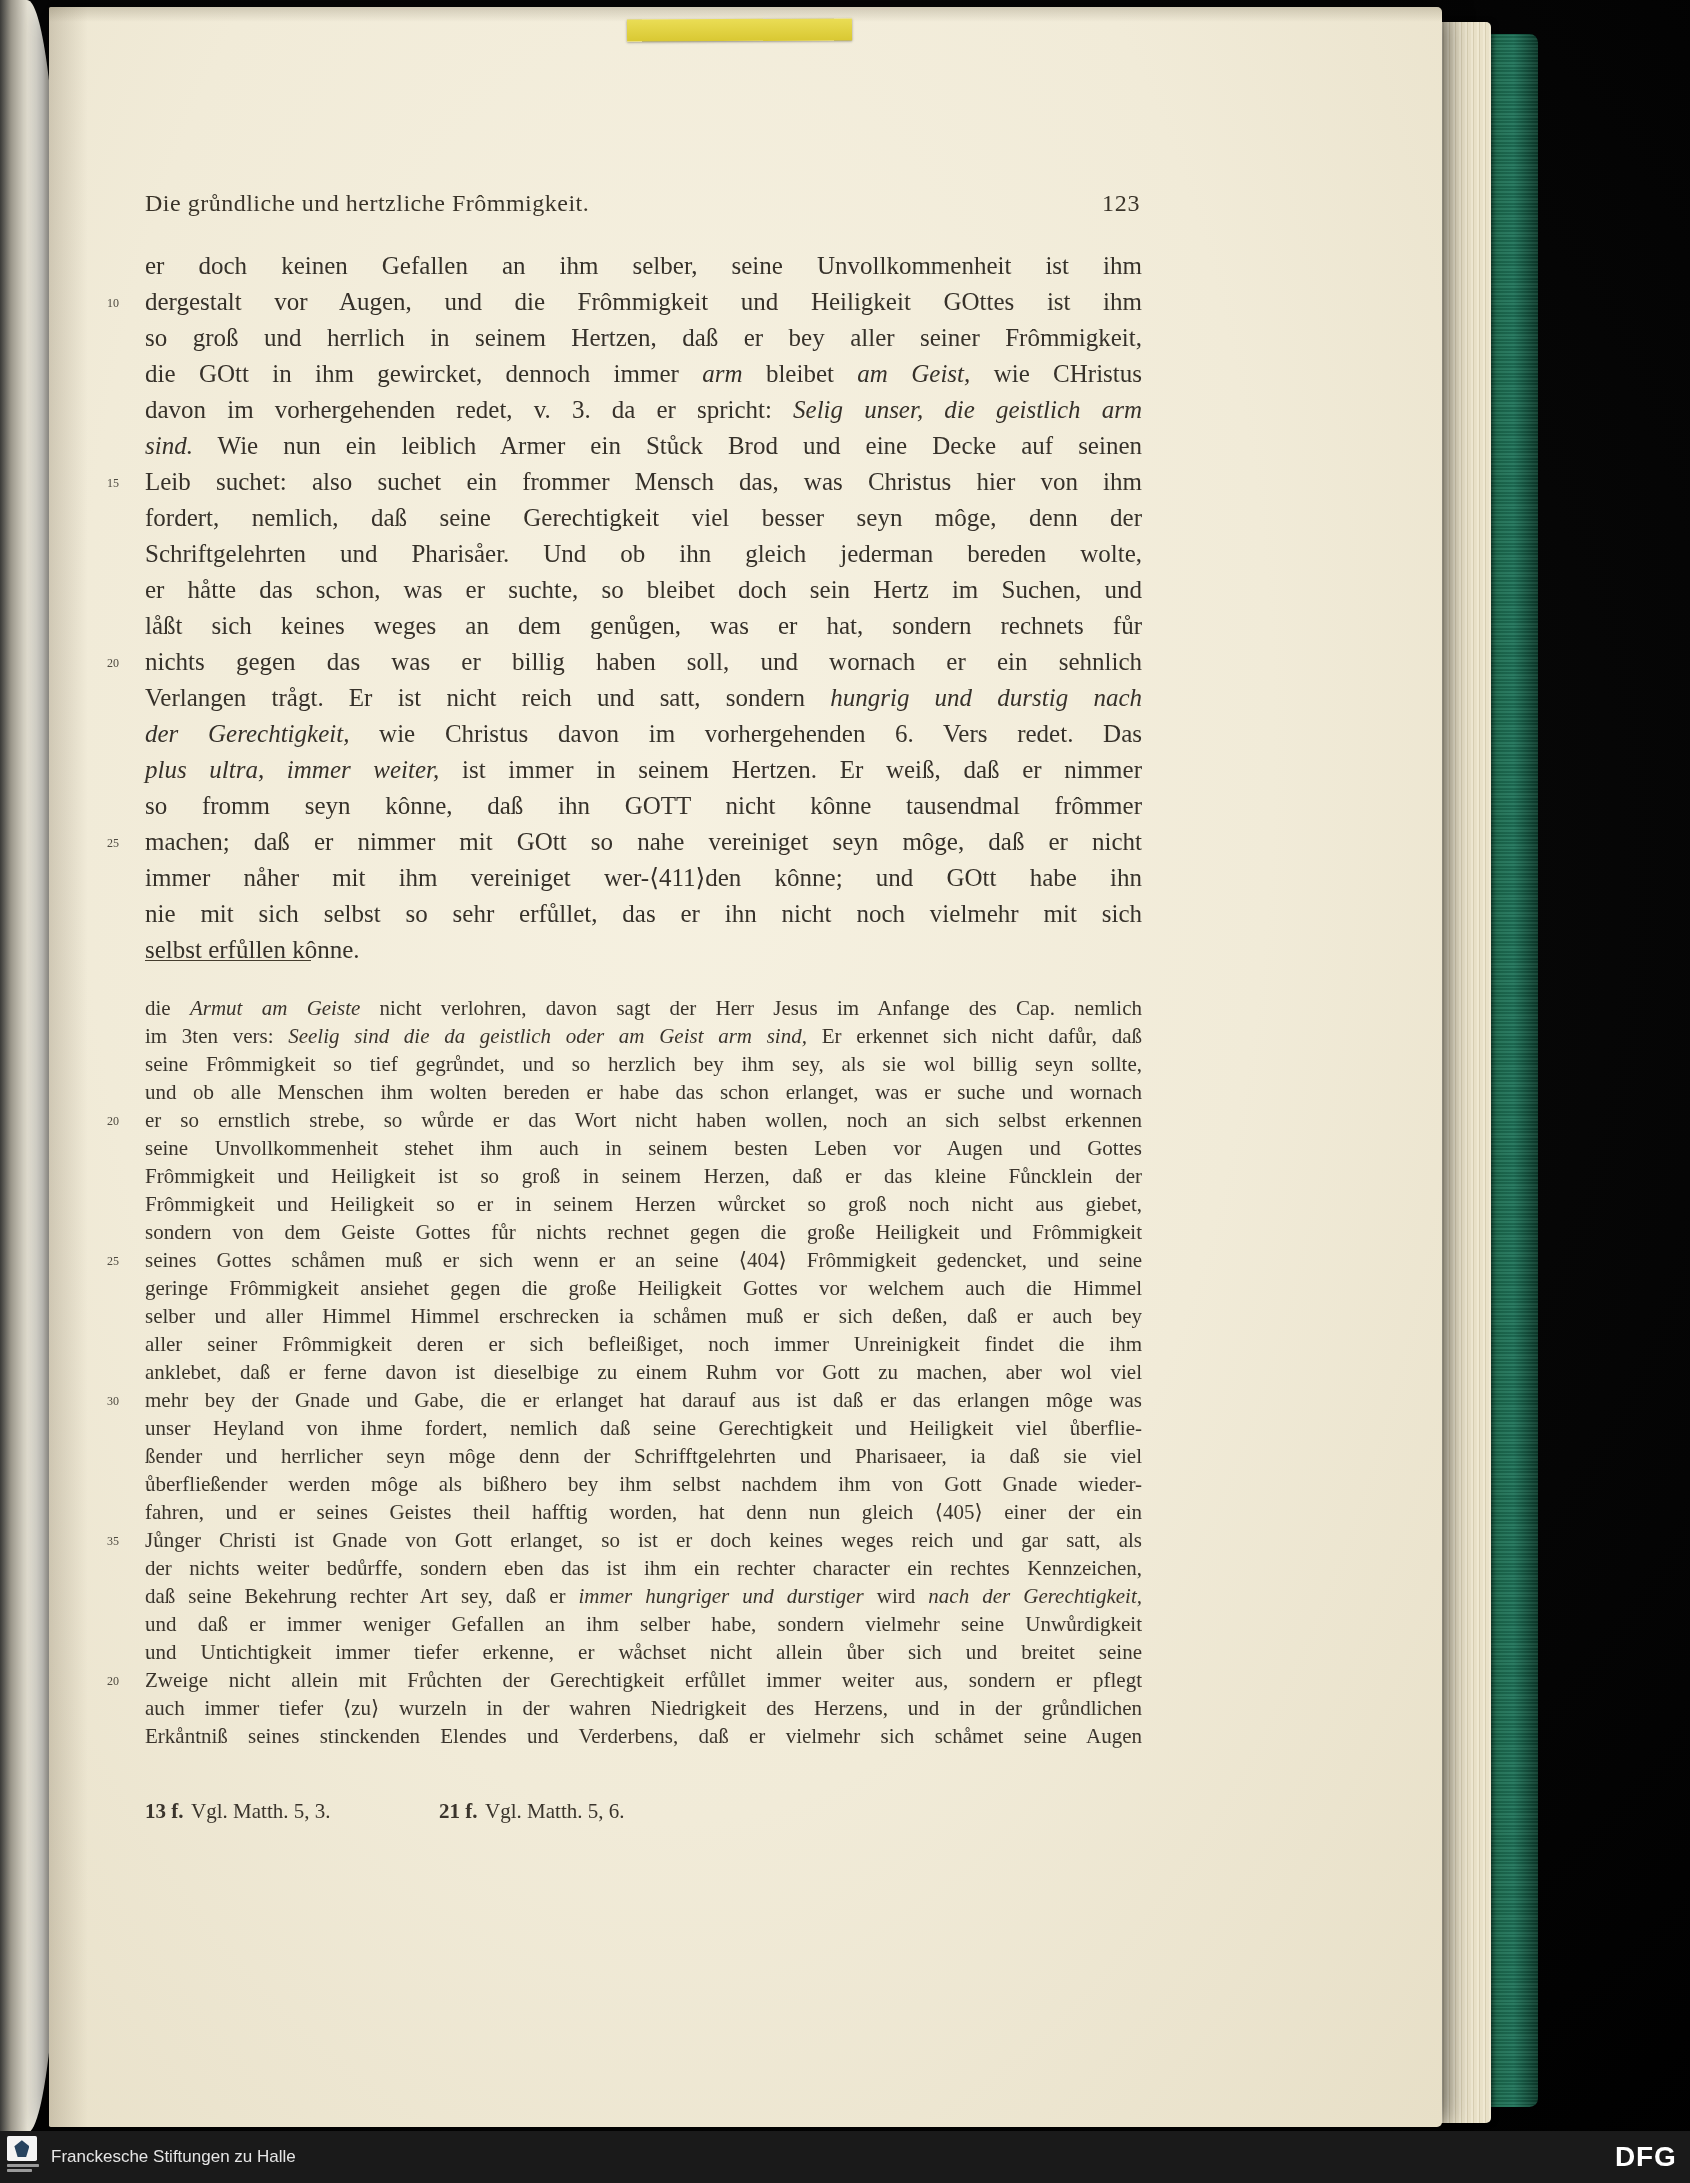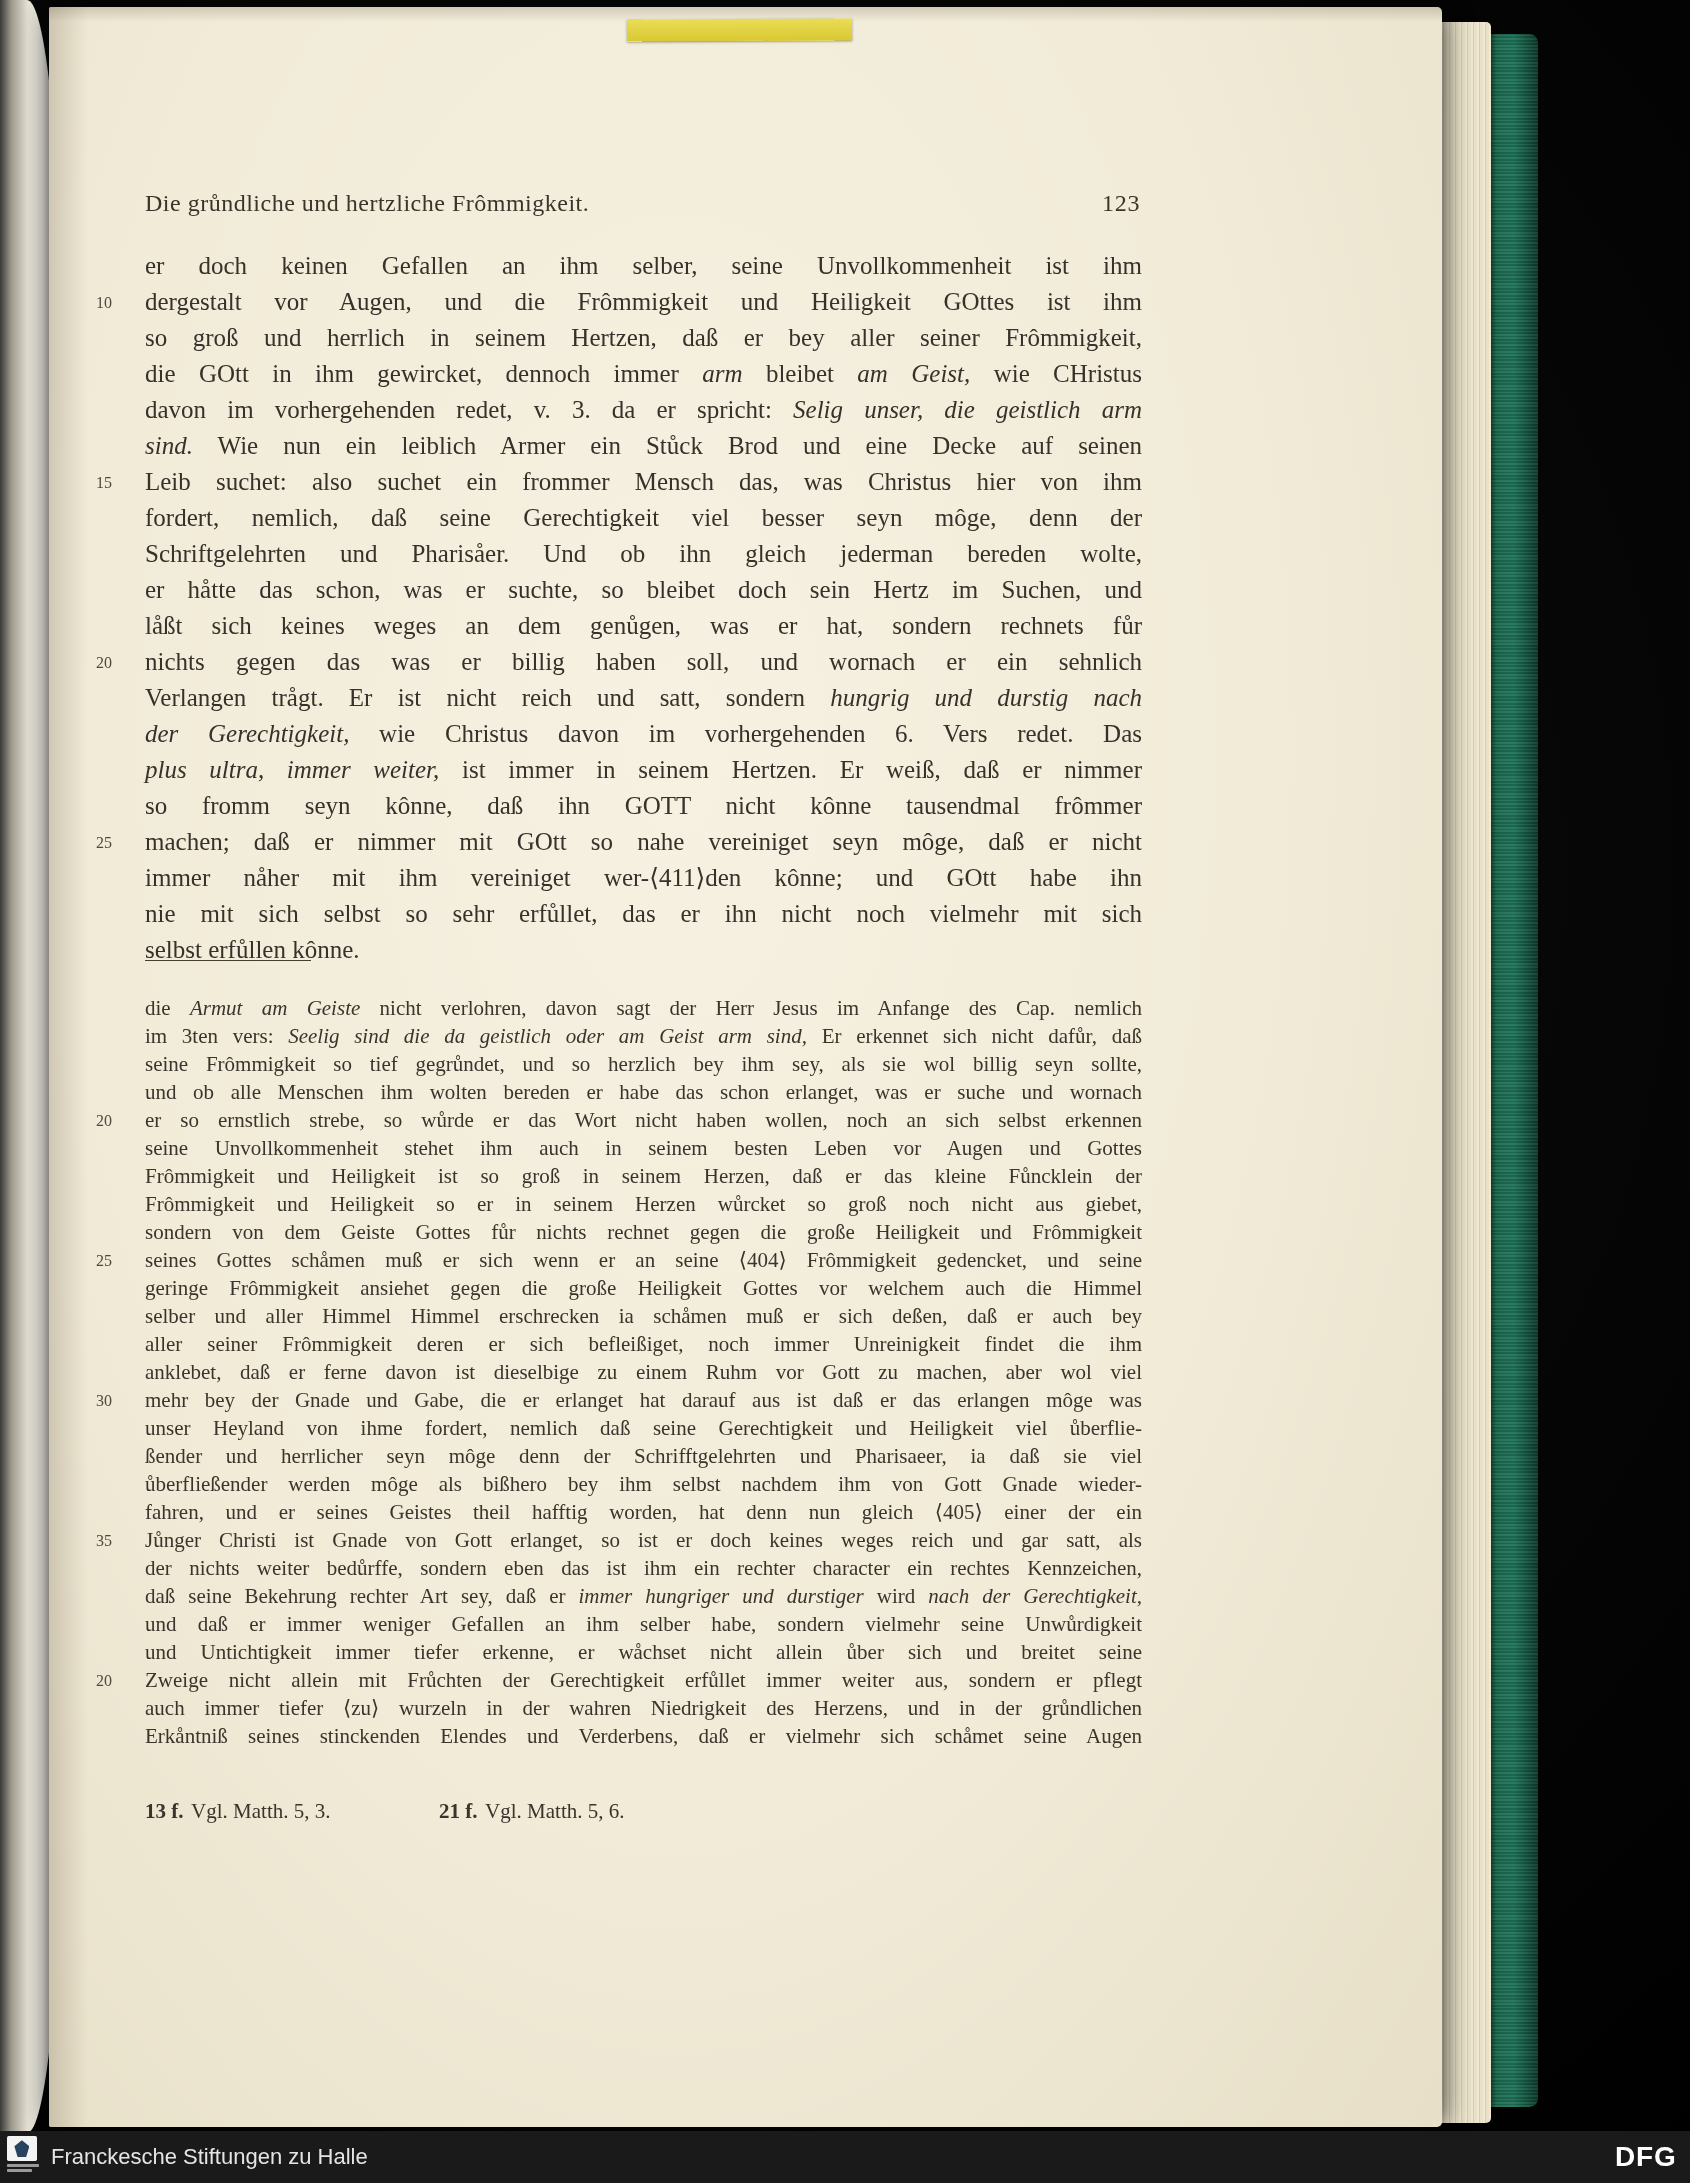--- a/index.html
+++ b/index.html
@@ -32,21 +32,21 @@
 
   
   .running-header{position:absolute;left:96px;top:183px;width:997px;font-size:24px;color:#3a342a;
     letter-spacing:0.5px;text-align:left;}
   .rh-page{position:absolute;right:1.7px;top:0;letter-spacing:0.8px;}
 
   .main-text{position:absolute;left:96px;top:241px;width:997px;font-size:25px;line-height:36px;color:#36312a;}
   .apparatus{position:absolute;left:96px;top:987px;width:997px;font-size:21px;line-height:28px;color:#3a342c;}
 
   .tl-row{position:relative;}
-  .tl-num{position:absolute;left:-49px;top:0.8px;width:34px;text-align:left;font-size:16px;color:#4e4a40;}
+  .tl-num{position:absolute;left:-49px;top:0.8px;width:34px;text-align:center;font-size:12px;color:#4e4a40;}
   .tl-text{display:block;text-align:justify;text-align-last:justify;}
   .tl-text.no-just{text-align-last:auto;}
   .tl-text i{font-style:italic;}
 
   .separator{position:absolute;left:96px;top:953px;width:166px;border-top:1.7px solid #453d2e;}
 
   .footnotes{position:absolute;left:96px;top:1792px;width:997px;font-size:21px;color:#3a342c;}
   .fn{position:absolute;top:0;white-space:nowrap;}
   .fn b{font-weight:bold;margin-right:7.6px;}
   .fn1{left:0;}
@@ -56,21 +56,21 @@
   .footer-bar{position:absolute;left:0;top:2131px;width:1690px;height:52px;background:#1a1a1a;}
   .inst-logo{position:absolute;left:6.8px;top:5px;width:36px;height:42px;}
   .logo-emblem{width:30px;height:25px;background:#f4f4f4;border-radius:1.7px;position:relative;}
   .logo-emblem::after{content:"";position:absolute;left:7.6px;top:4.2px;width:15px;height:17px;background:#27435f;
     clip-path:polygon(50% 0,100% 35%,78% 100%,22% 100%,0 35%);}
   .logo-lines{margin-top:3.4px;display:flex;flex-direction:column;gap:2.5px;}
   .logo-lines span{display:block;height:2.5px;background:#9a9a9a;border-radius:0.8px;}
   .logo-lines span:nth-child(1){width:32px;}
   .logo-lines span:nth-child(2){width:25px;}
   .inst-name{position:absolute;left:51px;top:50%;transform:translateY(-50%);
-    font-family:"Liberation Sans",sans-serif;font-size:22px;color:#e5e5e5;}
+    font-family:"Liberation Sans",sans-serif;font-size:17px;color:#e5e5e5;}
   .dfg{position:absolute;right:13.5px;top:50%;transform:translateY(-50%);
     font-family:"Liberation Sans",sans-serif;font-size:28px;font-weight:bold;color:#fff;letter-spacing:0.8px;}
 </style>
 </head>
 <body>
 
 <div class="stage">
 
   <div class="adjacent-page-edge"></div>
   <div class="book-cover"></div>

